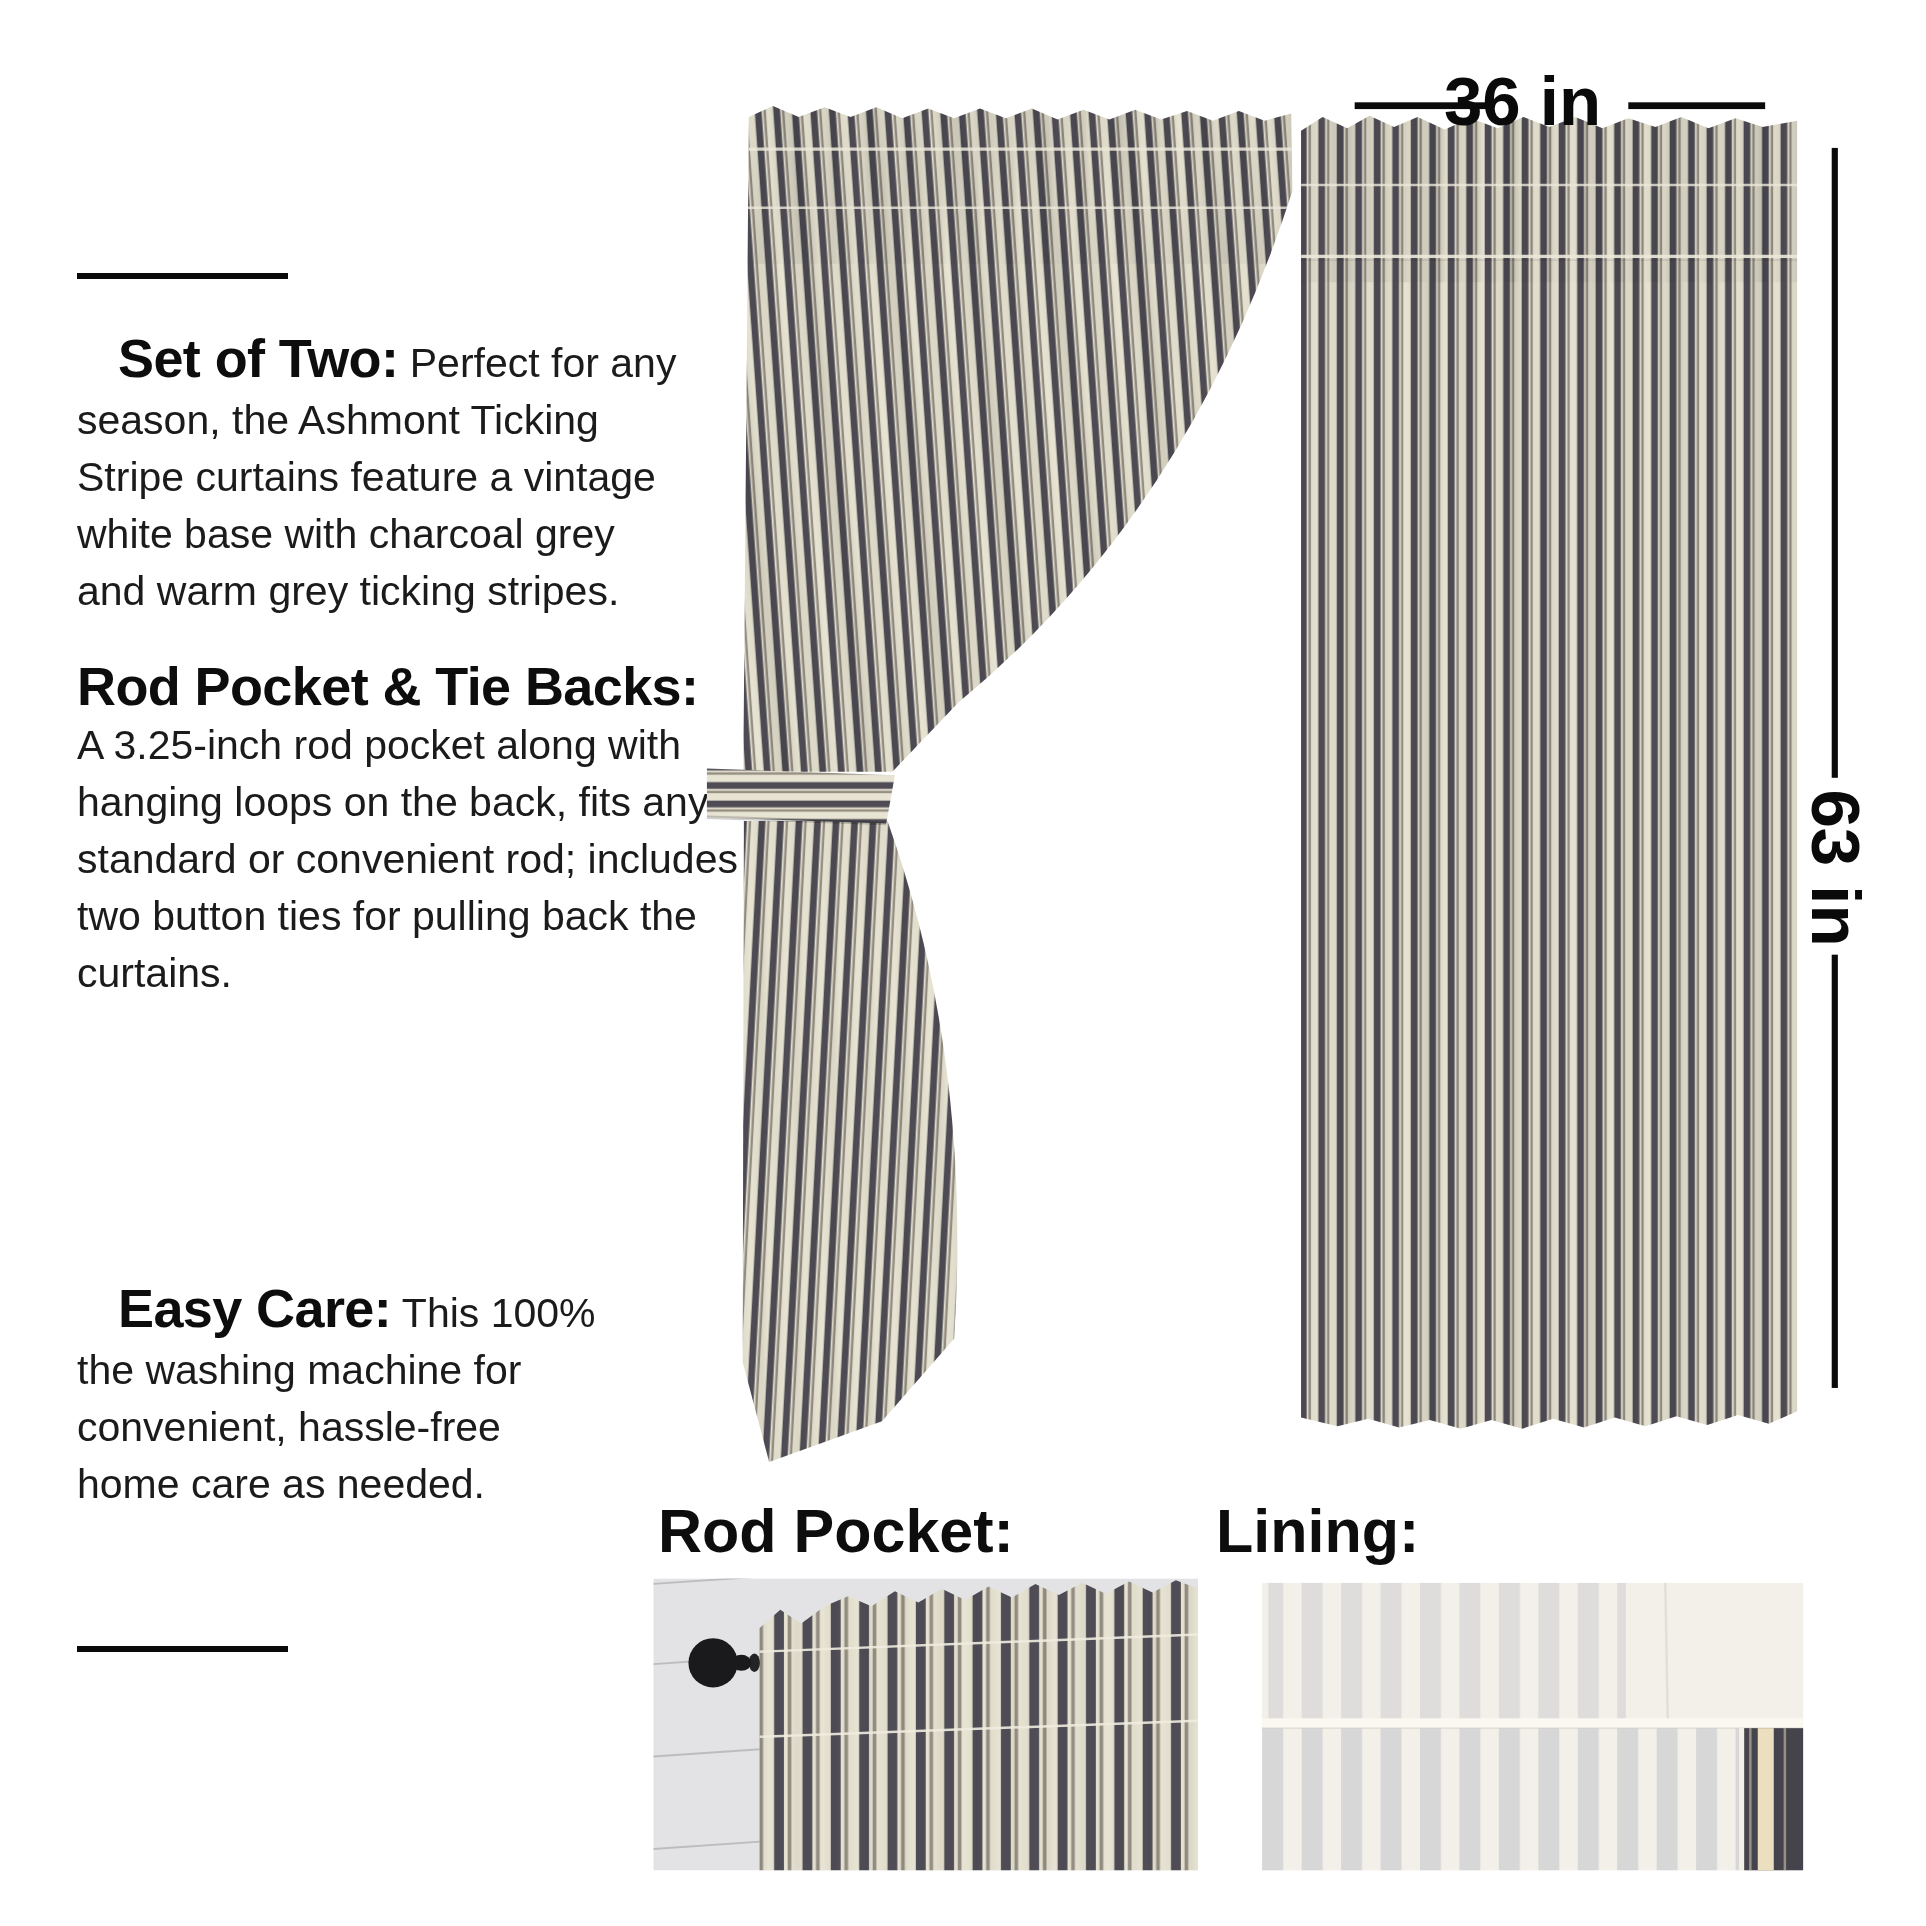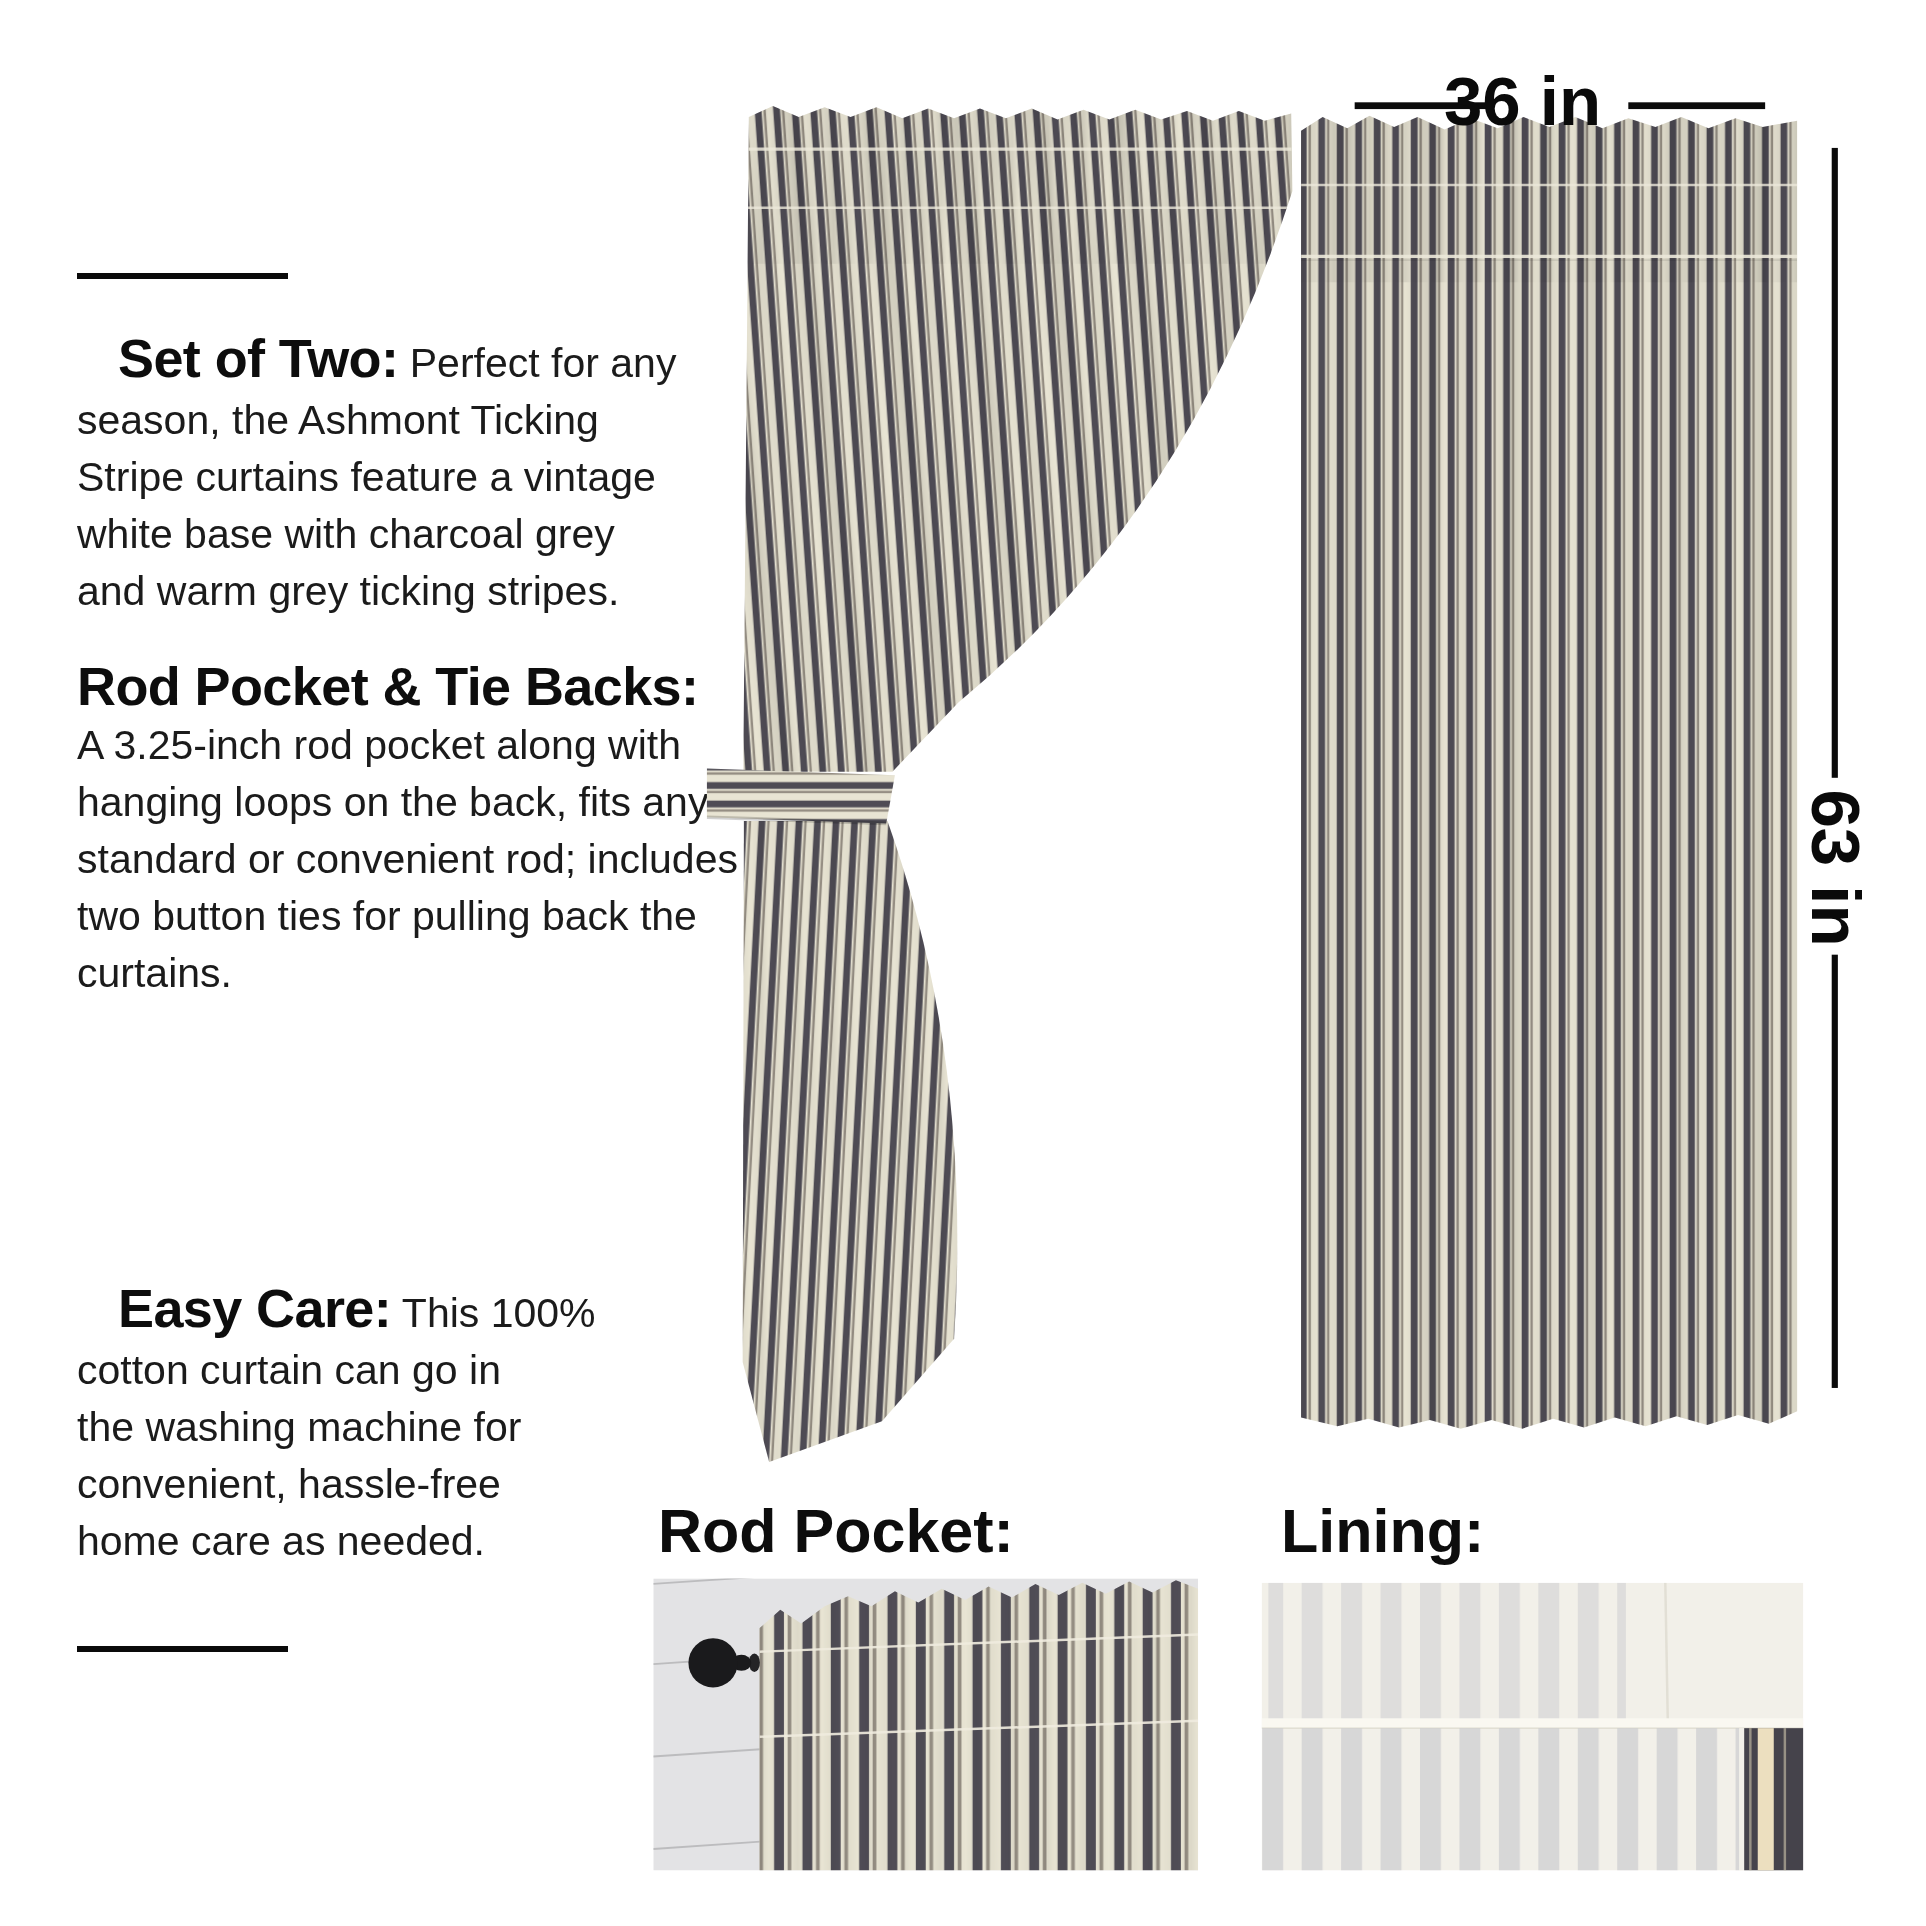--- a/index.html
+++ b/index.html
@@ -179,30 +179,29 @@
     <div class="bodyline">A 3.25-inch rod pocket along with</div>
     <div class="bodyline">hanging loops on the back, fits any</div>
     <div class="bodyline">standard or convenient rod; includes</div>
     <div class="bodyline">two button ties for pulling back the</div>
     <div class="bodyline">curtains.</div>
   </div>
 
 
   <div class="sec" style="top:1280px">
     <div class="bodyline"><span class="h-inline">Easy Care:</span> <span>This 100%</span></div>
-    <div class="bodyline">cotton curtain can go in</div>
     <div class="bodyline">the washing machine for</div>
     <div class="bodyline">convenient, hassle-free</div>
     <div class="bodyline">home care as needed.</div>
   </div>
 
   <div class="rule" style="top:1646px"></div>
 
   <div class="dim-label" style="left:1430px;top:65px;width:185px;">36 in</div>
 
   <div class="dim-label rot90" style="left:1742px;top:831px;width:185px;height:74px;">63 in</div>
 
   <div class="photo-label" style="left:658px;top:1497px;">Rod Pocket:</div>
 
-  <div class="photo-label" style="left:1281px;top:1497px;">Lining:</div>
+  <div class="photo-label" style="left:1216px;top:1497px;">Lining:</div>
 
 </div>
 
 
 </body></html>

